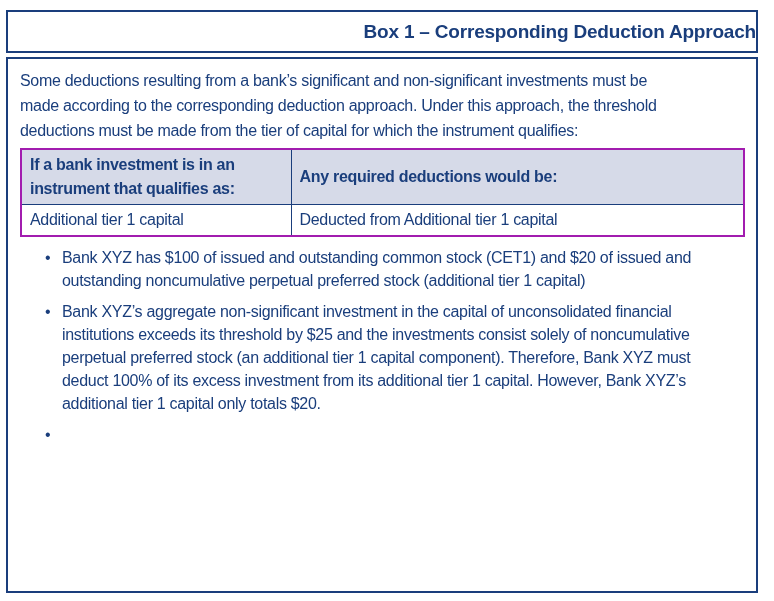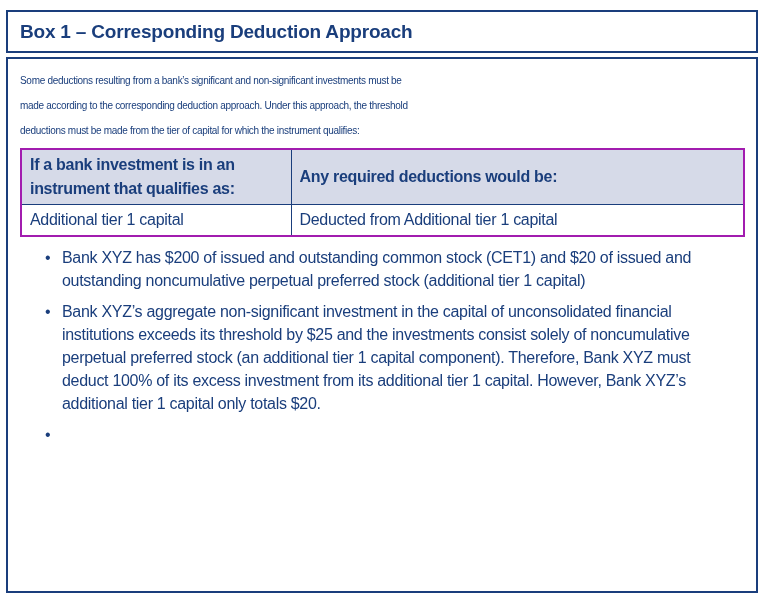--- a/index.html
+++ b/index.html
@@ -15,38 +15,39 @@
   }
   .title-box {
     position: absolute;
     left: 6px; top: 10px;
     width: 752px; height: 43px;
     border: 2px solid #1a3e7c;
     box-sizing: border-box;
     display: flex;
     align-items: center;
     padding-left: 12px;
+    justify-content: flex-end;
   }
   .title-box h1 {
     margin: 0;
     font-size: 19px;
     font-weight: bold;
     letter-spacing: -0.2px;
   }
   .content-box {
     position: absolute;
     left: 6px; top: 57px;
     width: 752px; height: 536px;
     border: 2px solid #1a3e7c;
     box-sizing: border-box;
     padding: 9px 11px 0 12px;
   }
   .para {
     margin: 0;
-    font-size: 10px;
+    font-size: 16px;
     line-height: 25px;
     white-space: pre-wrap;
   }
   table.deduction-table {
     border-collapse: collapse;
     width: 100%;
     margin-top: 5px;
     border: 2px solid #a21caf;
   }
   table.deduction-table th, table.deduction-table td {
@@ -123,21 +124,21 @@
           <td>Additional tier 1 capital</td>
           <td>Deducted from Additional tier 1 capital</td>
         </tr>
       </tbody>
     </table>
 
 
     <ul class="example-list">
       <li>
         <span class="bullet-marker">•</span>
-        <span class="bullet-text">Bank XYZ has $200 of issued and outstanding common stock (CET1) and $20 of issued and
+        <span class="bullet-text">Bank XYZ has $100 of issued and outstanding common stock (CET1) and $20 of issued and
 outstanding noncumulative perpetual preferred stock (additional tier 1 capital)</span>
       </li>
       <li>
         <span class="bullet-marker">•</span>
         <span class="bullet-text">Bank XYZ’s aggregate non-significant investment in the capital of unconsolidated financial
 institutions exceeds its threshold by $25 and the investments consist solely of noncumulative
 perpetual preferred stock (an additional tier 1 capital component). Therefore, Bank XYZ must
 deduct 100% of its excess investment from its additional tier 1 capital. However, Bank XYZ’s
 additional tier 1 capital only totals $20.</span>
       </li>

